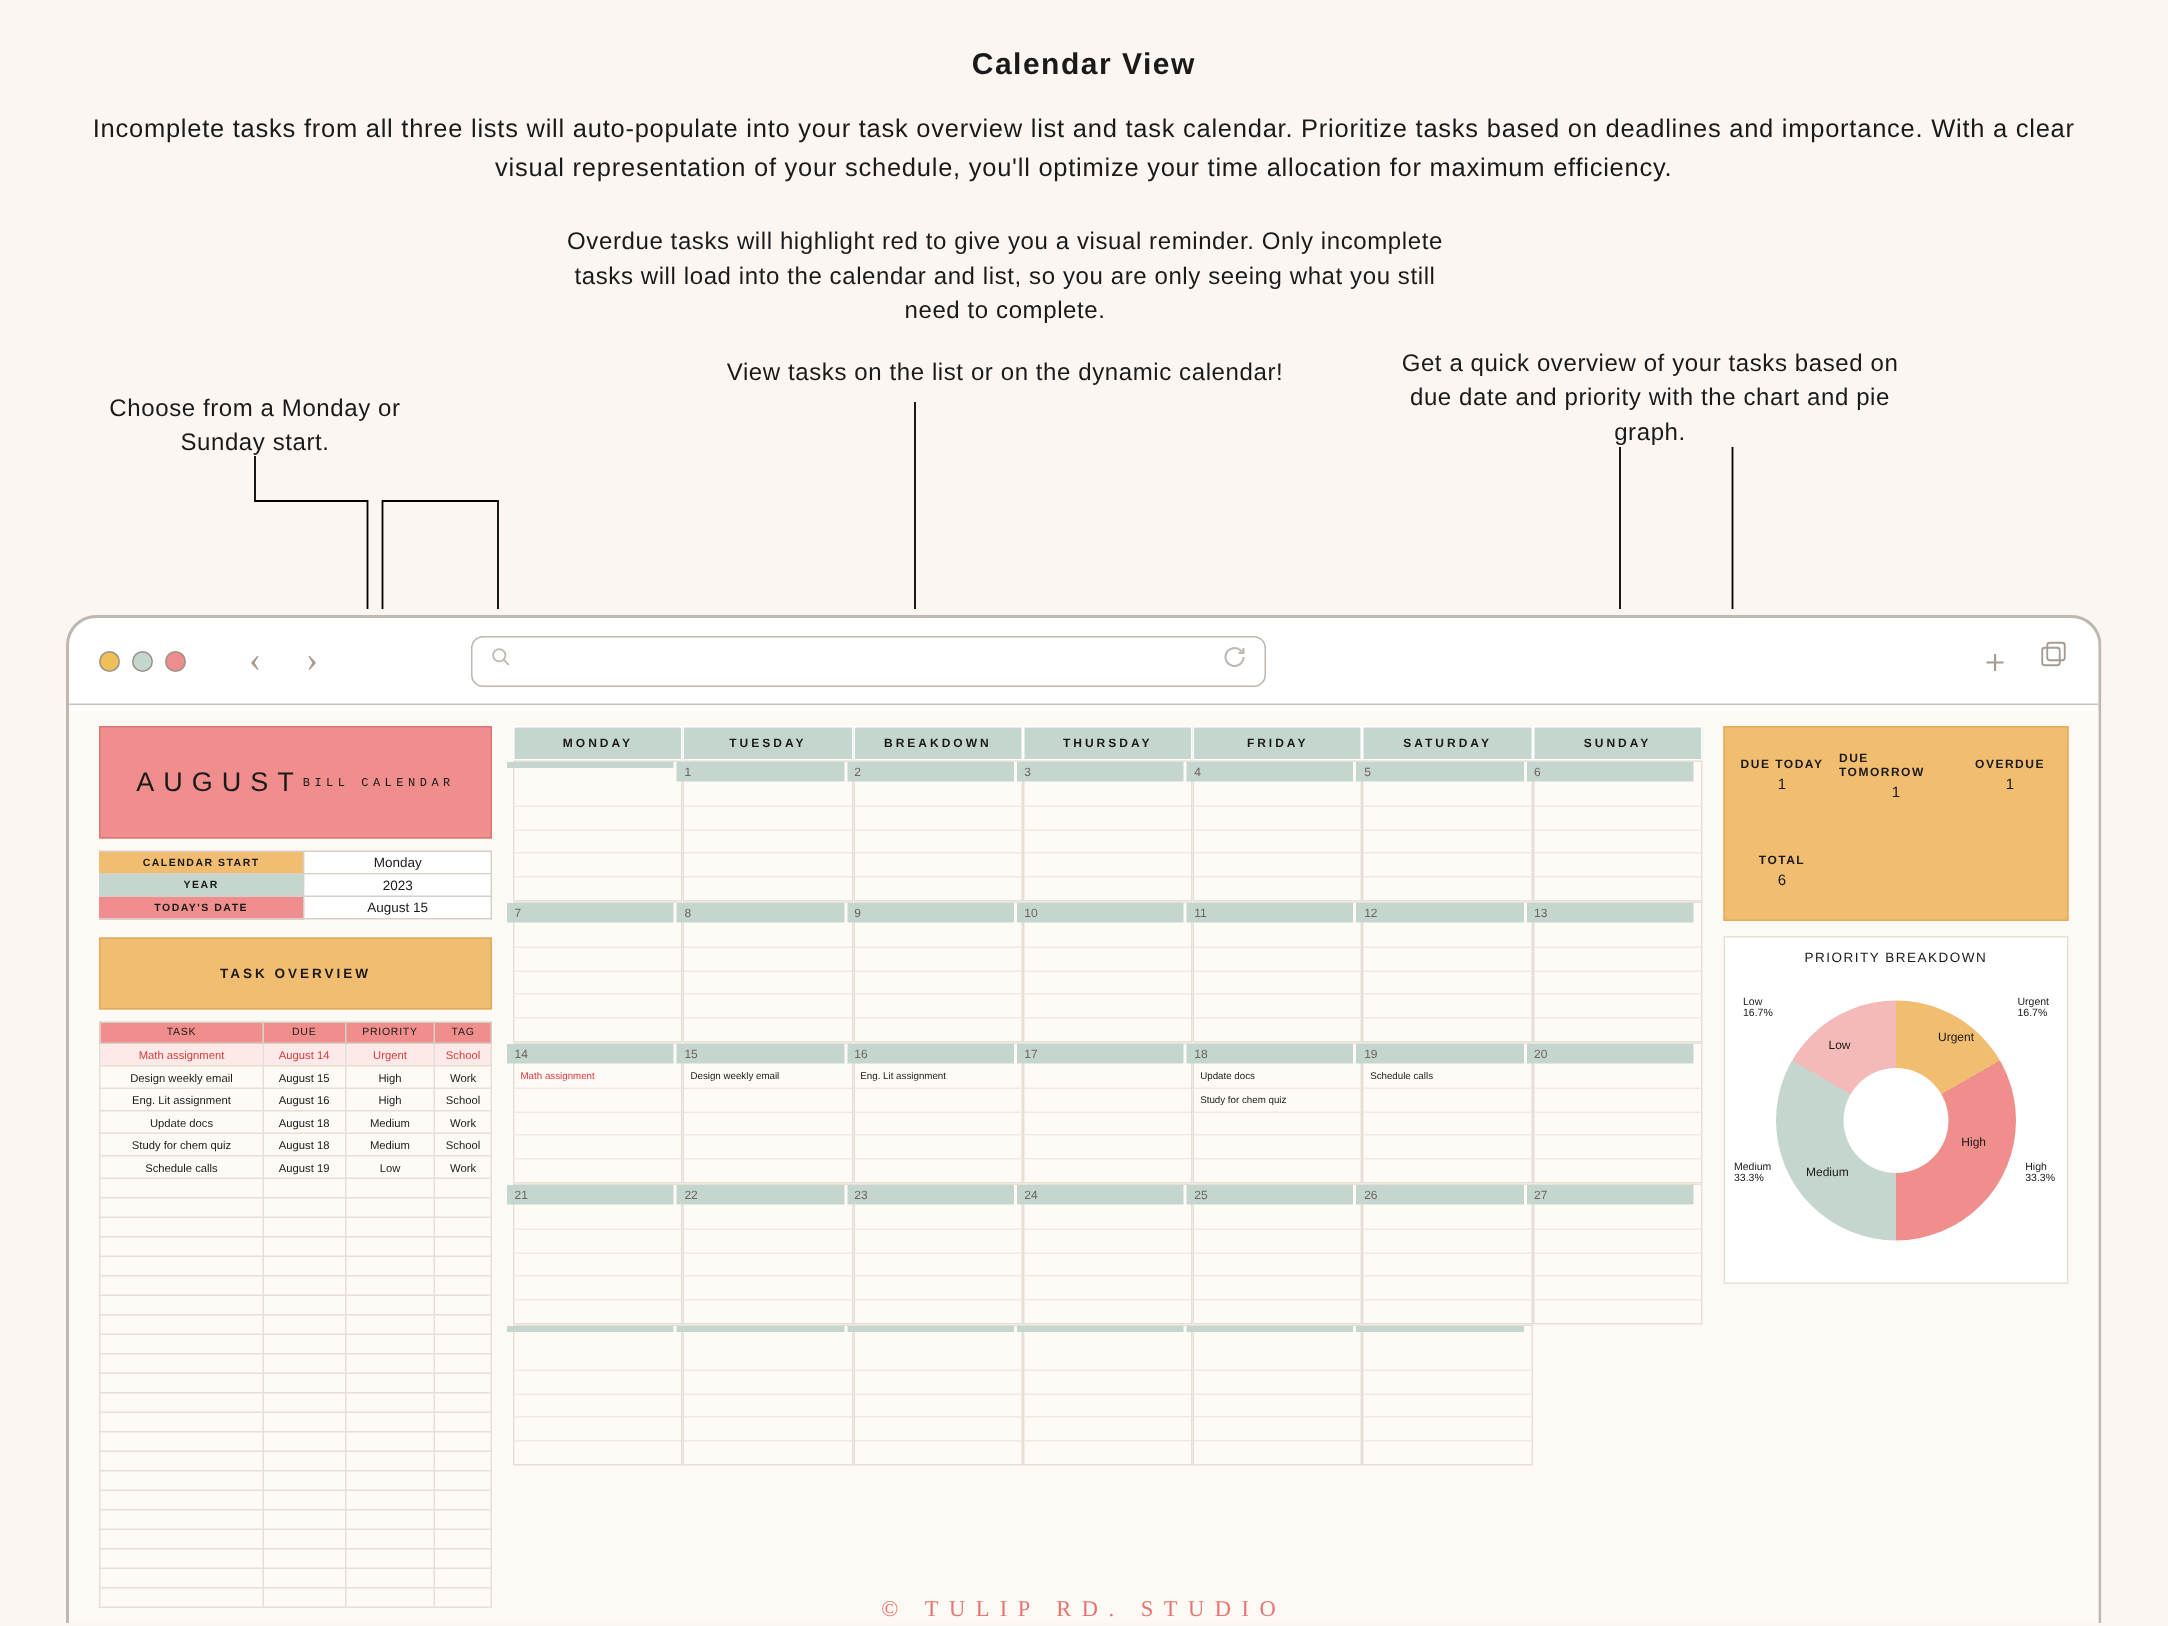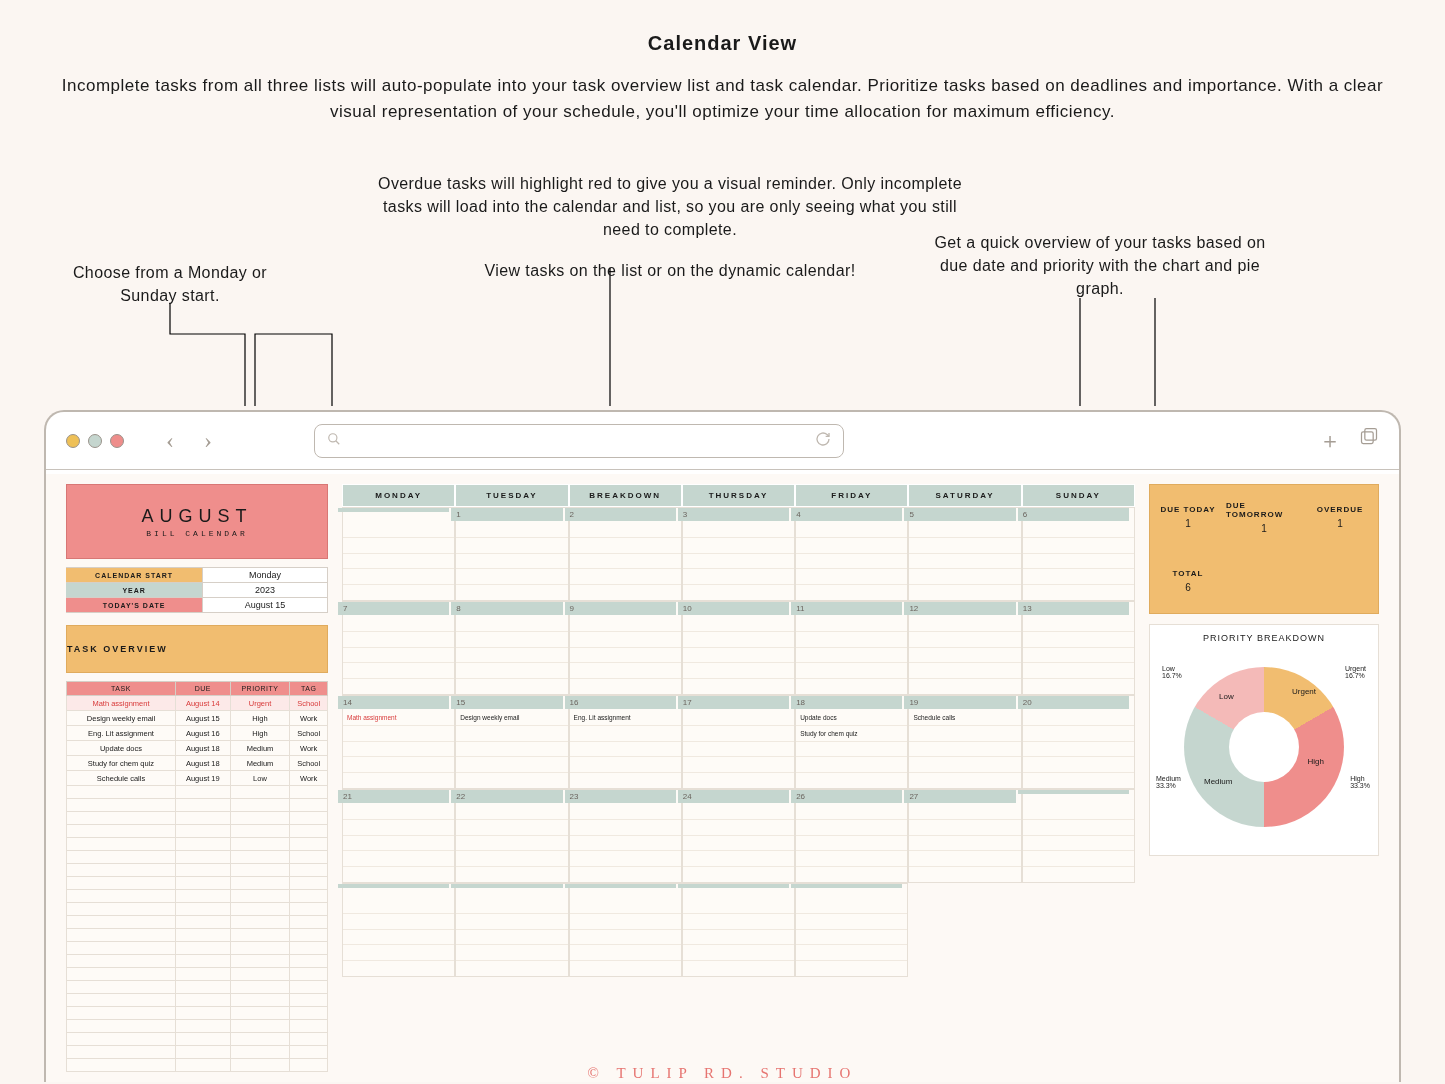--- a/index.html
+++ b/index.html
@@ -24,21 +24,21 @@
 .main-desc {
   font-size: 17px;
   letter-spacing: 0.5px;
   line-height: 1.55;
   max-width: 1340px;
   margin: 0 auto;
 }
 .callouts { position: relative; height: 200px; }
 .callout { position: absolute; font-size: 16px; letter-spacing: 0.4px; line-height: 1.45; text-align: center; }
 .callout-left { left: 55px; top: 115px; width: 230px; }
-.callout-center { left: 370px; top: 26px; width: 600px; }
+.callout-center { left: 370px; top: 4px; width: 600px; }
 .callout-center .c2 { margin-top: 18px; }
 .callout-right { left: 930px; top: 85px; width: 340px; }
 
 svg.leaders { position: absolute; top: 0; left: 0; pointer-events: none; }
 
 .browser-window {
   position: absolute;
   left: 44px;
   top: 410px;
   width: 1357px;
@@ -85,35 +85,35 @@
   gap: 14px;
   background: #fdf9f5;
 }
 
 
 .left-panel { width: 262px; display: flex; flex-direction: column; gap: 8px; }
 .month-header {
   background: #ef8e8c;
   height: 76px;
   display: flex;
-  flex-direction: column;
+  flex-direction: row;
   justify-content: center;
   align-items: center;
   border: 1px solid #d87775;
 }
 .month-name { font-size: 18px; letter-spacing: 6px; font-weight: 400; }
 .month-sub { font-size: 8px; letter-spacing: 3px; margin-top: 2px; font-family: Liberation Mono, monospace; }
 .settings-grid { display: grid; grid-template-columns: 1.1fr 1fr; font-size: 9px; border-top: 1px solid #d6cfc7; }
 .settings-grid > div { border-bottom: 1px solid #d6cfc7; border-right: 1px solid #d6cfc7; height: 15px; display:flex; align-items:center; justify-content:center; }
 .settings-grid .lab.c1 { background: #f1bd70; letter-spacing: 1px; font-size: 7px; font-weight: 600; }
 .settings-grid .lab.c2 { background: #c5d6cf; letter-spacing: 1px; font-size: 7px; font-weight: 600; }
 .settings-grid .lab.c3 { background: #ef8e8c; letter-spacing: 1px; font-size: 7px; font-weight: 600; }
 .settings-grid .val { background: #fff; }
 
-.task-overview-title { background: #f1bd70; text-align: left; font-size: 9px; letter-spacing: 2px; font-weight: 600; padding: 18px 0; border: 1px solid #e0ab5d; margin-top: 4px; }
+.task-overview-title { background: #f1bd70; text-align: center; font-size: 9px; letter-spacing: 2px; font-weight: 600; padding: 18px 0; border: 1px solid #e0ab5d; margin-top: 4px; }
 .task-table { width: 100%; border-collapse: collapse; font-size: 7.5px; }
 .task-table th { background: #ef8e8c; font-weight: 400; padding: 3px 0; border: 1px solid #d6cfc7; font-size: 7px; letter-spacing: 0.5px; }
 .task-table td { border: 1px solid #e6dfd6; padding: 2.5px 0; text-align: center; background: #fefbf7; height: 13px; }
 .task-table tr.overdue td { color: #d83a3a; background: #fce9e8; }
 
 
 .calendar-panel { flex: 1; }
 .cal-header { display: grid; grid-template-columns: repeat(7, 1fr); }
 .cal-header > div { background: #c5d6cf; text-align: center; font-size: 8px; letter-spacing: 2px; padding: 6px 0; border: 1px solid #fff; font-weight: 600; }
 .cal-body { display: grid; grid-template-columns: repeat(7, 1fr); }
@@ -654,20 +654,30 @@
             <div class="cal-num">24</div>
             <div class="rows">
               <div class="r"></div>
               <div class="r"></div>
               <div class="r"></div>
               <div class="r"></div>
               <div class="r"></div>
             </div>
           </div>
           <div class="cal-cell">
+            <div class="cal-num">25</div>
+            <div class="rows">
+              <div class="r"></div>
+              <div class="r"></div>
+              <div class="r"></div>
+              <div class="r"></div>
+              <div class="r"></div>
+            </div>
+          </div>
+          <div class="cal-cell">
             <div class="cal-num">26</div>
             <div class="rows">
               <div class="r"></div>
               <div class="r"></div>
               <div class="r"></div>
               <div class="r"></div>
               <div class="r"></div>
             </div>
           </div>
           <div class="cal-cell">

